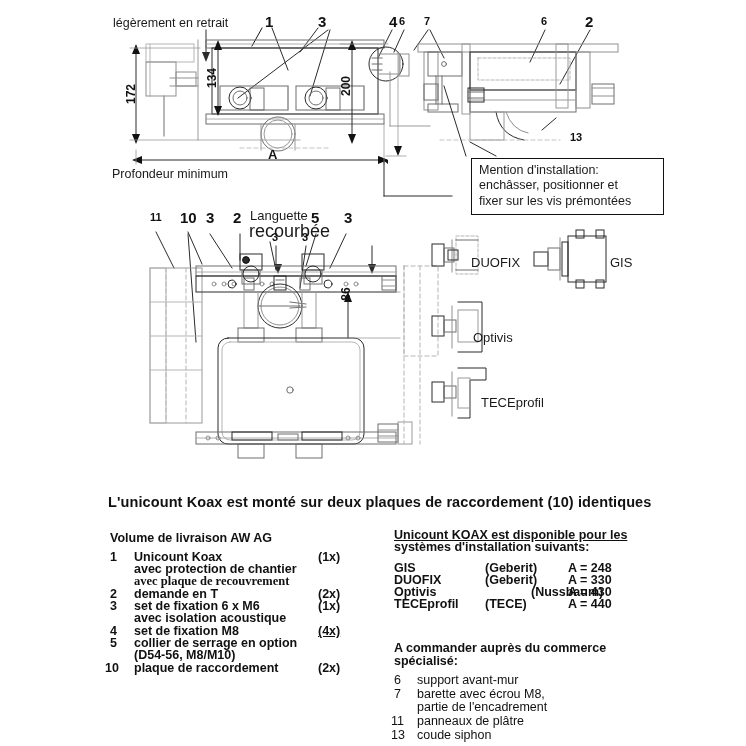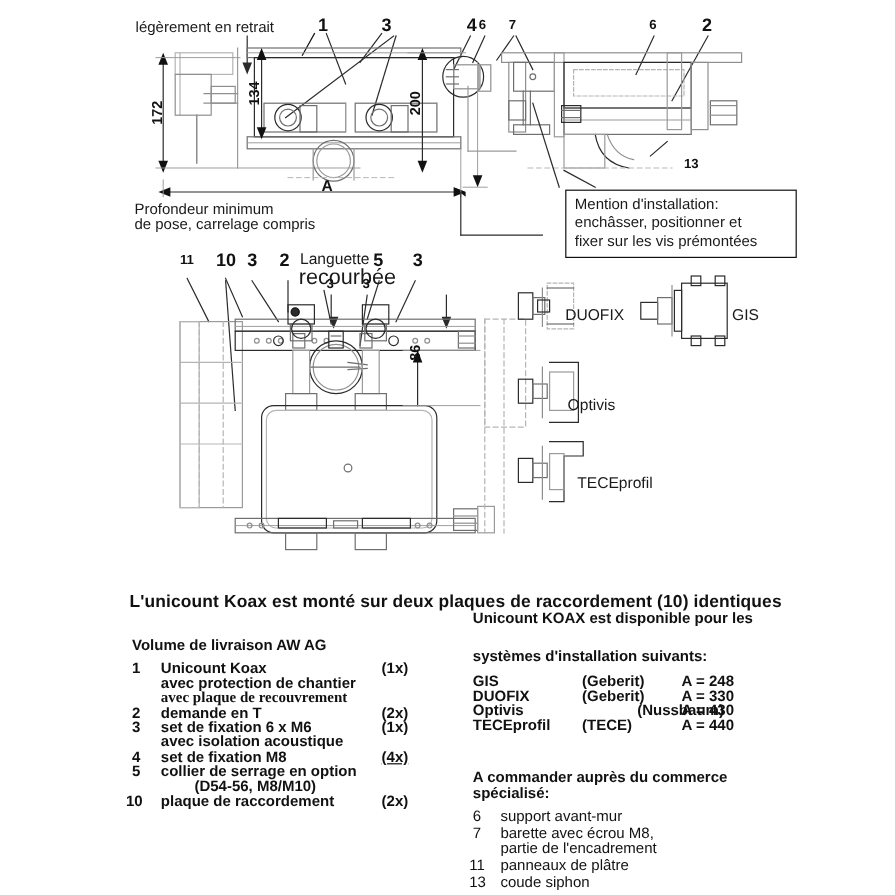--- a/index.html
+++ b/index.html
@@ -163,21 +163,20 @@
   <div class="lbl ns" style="left:541px;top:16px;">6</div>
   <div class="lbl n" style="left:585px;top:14px;">2</div>
   <div class="lbl ns" style="left:570px;top:132px;">13</div>
 
   <div class="txt" style="left:113px;top:16px;white-space:nowrap;">légèrement en retrait</div>
   <div class="dim dimv" style="left:116px;top:88px;width:30px;text-align:center;">172</div>
   <div class="dim dimv" style="left:197px;top:72px;width:30px;text-align:center;">134</div>
   <div class="dim dimv" style="left:331px;top:80px;width:30px;text-align:center;">200</div>
   <div class="dim" style="left:268px;top:148px;font-size:13px;">A</div>
   <div class="txt" style="left:112px;top:167px;white-space:nowrap;">Profondeur minimum</div>
-  <div class="txt" style="left:112px;top:180px;white-space:nowrap;">de pose, carrelage compris</div>
 
   <div class="notebox" style="left:471px;top:158px;width:178px;">
     <div>Mention d'installation:</div>
     <div>enchâsser, positionner et</div>
     <div>fixer sur les vis prémontées</div>
   </div>
 
   <div class="abs" style="left:0;top:210px;width:746px;height:250px;">
     <svg width="746" height="250" viewBox="0 0 746 250">
       <g fill="none" stroke="#2b2b2b" stroke-width="1" stroke-linecap="square">
@@ -350,27 +349,27 @@
   <div class="listrow b" style="left:134px;top:599px;">set de fixation 6 x M6</div>
   <div class="listrow b" style="left:318px;top:599px;">(1x)</div>
   <div class="listrow b" style="left:134px;top:611px;">avec isolation acoustique</div>
 
   <div class="listrow b" style="left:110px;top:624px;">4</div>
   <div class="listrow b" style="left:134px;top:624px;">set de fixation M8</div>
   <div class="listrow b" style="left:318px;top:624px;text-decoration:underline;">(4x)</div>
 
   <div class="listrow b" style="left:110px;top:636px;">5</div>
   <div class="listrow b" style="left:134px;top:636px;">collier de serrage en option</div>
-  <div class="listrow b" style="left:134px;top:648px;margin-left:28px;">(D54-56, M8/M10)</div>
+  <div class="listrow b" style="left:134px;top:648px;">(D54-56, M8/M10)</div>
 
   <div class="listrow b" style="left:105px;top:661px;">10</div>
   <div class="listrow b" style="left:134px;top:661px;">plaque  de raccordement</div>
   <div class="listrow b" style="left:318px;top:661px;">(2x)</div>
 
-  <div class="colhead" style="left:394px;top:508px;">Unicount KOAX est disponible pour les</div>
+  <div class="colhead" style="left:394px;top:528px;text-decoration:underline;">Unicount KOAX est disponible pour les</div>
   <div class="colhead" style="left:394px;top:540px;">systèmes d'installation suivants:</div>
 
   <div class="sysrow" style="left:394px;top:561px;">GIS</div>
   <div class="sysrow" style="left:485px;top:561px;">(Geberit)</div>
   <div class="sysrow" style="left:568px;top:561px;">A = 248</div>
 
   <div class="sysrow" style="left:394px;top:573px;">DUOFIX</div>
   <div class="sysrow" style="left:485px;top:573px;">(Geberit)</div>
   <div class="sysrow" style="left:568px;top:573px;">A = 330</div>
 

